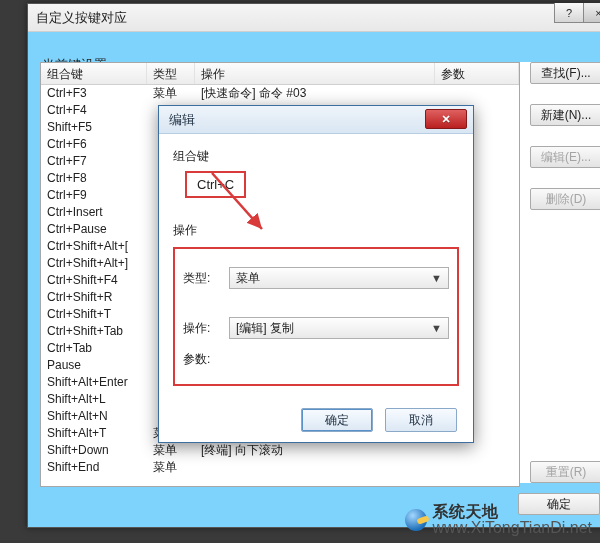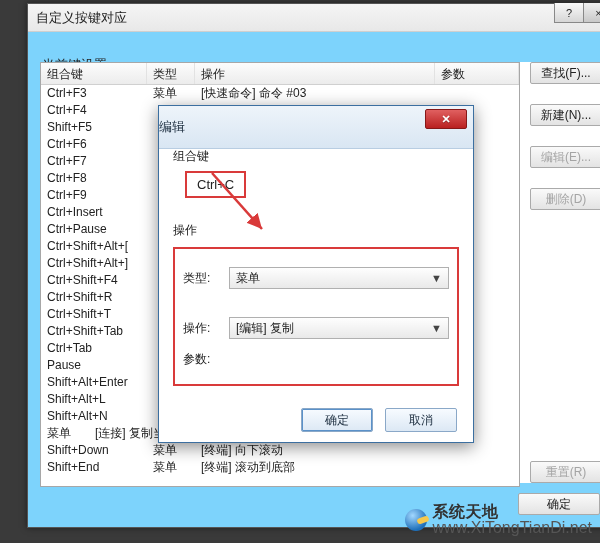--- a/index.html
+++ b/index.html
@@ -28,21 +28,21 @@
   .side-btns { position:absolute; right:0; top:0; width:72px; display:flex; flex-direction:column; gap:20px;}
   .btn { height:22px; font-size:12px; border:1px solid #aaa; background:linear-gradient(#fafafa,#e3e3e3); border-radius:2px; cursor:default; display:flex; align-items:center; justify-content:center; color:#222;}
   .btn.disabled { color:#a4a4a4; }
   .side-bottom { position:absolute; right:0; bottom:0; width:72px; }
 
   .outer-footer { position:absolute; left:0; right:0; bottom:10px; height:26px; display:flex; align-items:center; justify-content:flex-end; padding-right:14px; gap:28px;}
   .main-ok { width:82px; }
 
   
   .inner-window { position:absolute; left:158px; top:105px; width:316px; height:338px; background:#fff; border:1px solid #3c6fa0; box-shadow:0 4px 16px rgba(0,0,0,.45);}
-  .inner-titlebar { height:43px; background:linear-gradient(#eef4fa,#d9e6f3); border-bottom:1px solid #b8cde2; position:relative; display:flex; align-items:center; }
+  .inner-titlebar { height:28px; background:linear-gradient(#eef4fa,#d9e6f3); border-bottom:1px solid #b8cde2; position:relative; display:flex; align-items:center; padding-left:10px;}
   .inner-titlebar .title { font-size:13px; color:#234; }
   .inner-close { position:absolute; right:6px; top:3px; width:42px; height:20px; border-radius:2px; background:linear-gradient(#e06060,#b92020); border:1px solid #851818; display:flex; align-items:center; justify-content:center; color:#fff; font-size:11px; font-weight:bold; text-shadow:0 1px 0 rgba(0,0,0,.3);}
   .inner-body { position:absolute; left:14px; right:14px; top:40px; bottom:46px; font-size:12px; color:#222;}
   .section-label { margin-top:2px; margin-bottom:6px; }
   .field-row { display:flex; align-items:center; margin:12px 0;}
   .field-row .lab { width:46px; }
   .key-box { margin-left:12px; margin-bottom:10px; padding:4px 10px; font-size:13px; border:2px solid #d93a3a; display:inline-block; }
   .dropdown { flex:1; height:22px; border:1px solid #b0b0b0; background:linear-gradient(#fefefe,#e9e9e9); display:flex; align-items:center; padding:0 6px; position:relative;}
   .dropdown .arrow { position:absolute; right:6px; top:4px; font-size:11px; color:#444;}
   .red-frame { border:2px solid #d93a3a; padding:6px 8px 4px; margin-top:8px;}
@@ -200,34 +200,34 @@
             <div class="td c2"></div>
             <div class="td c3"></div>
           </div>
           <div class="tr">
             <div class="td c0">Shift+Alt+N</div>
             <div class="td c1"></div>
             <div class="td c2"></div>
             <div class="td c3"></div>
           </div>
           <div class="tr">
+            <div class="td c0">Shift+Alt+T</div>
             <div class="td c1">菜单</div>
             <div class="td c2">[连接] 复制当前会话</div>
             <div class="td c3"></div>
           </div>
           <div class="tr">
             <div class="td c0">Shift+Down</div>
             <div class="td c1">菜单</div>
             <div class="td c2">[终端] 向下滚动</div>
             <div class="td c3"></div>
           </div>
           <div class="tr">
             <div class="td c0">Shift+End</div>
             <div class="td c1">菜单</div>
-            <div class="td c2">[终端] 滚动到底部</div>
             <div class="td c3"></div>
           </div>
         </div>
     </div>
 
     <div class="side-btns">
       <div class="btn">
           <span>查找(F)...</span>
         </div>
       <div class="btn">

